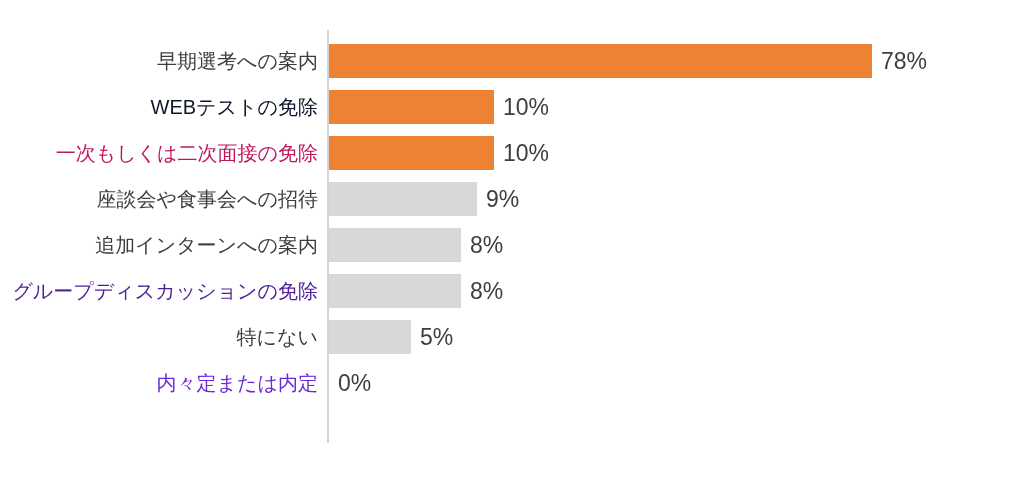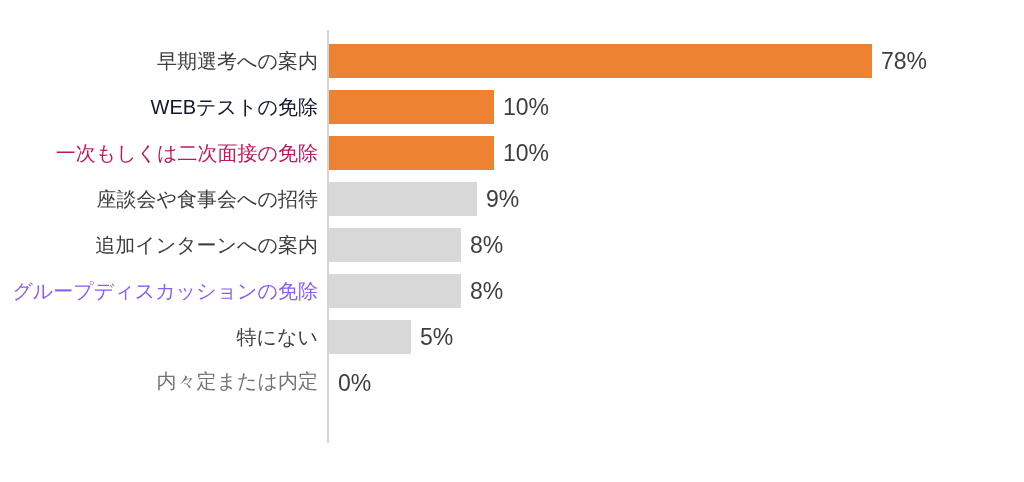--- a/index.html
+++ b/index.html
@@ -126,35 +126,35 @@
         </div>
       </div>
       <div class="bar-row">
         <div class="cat-label" style="color: rgb(62, 62, 62);">追加インターンへの案内</div>
         <div class="bar-track">
           <div class="bar muted" style="width: 132px; background: rgb(216, 216, 216);"></div>
           <div class="value-label" style="left: 141px; color: rgb(62, 62, 62);">8%</div>
         </div>
       </div>
       <div class="bar-row">
-        <div class="cat-label" style="color: #8b5cf6;">グループディスカッションの免除</div>
+        <div class="cat-label" style="color: #4c1d95;">グループディスカッションの免除</div>
         <div class="bar-track">
           <div class="bar muted" style="width: 132px; background: rgb(216, 216, 216);"></div>
           <div class="value-label" style="left: 141px; color: rgb(62, 62, 62);">8%</div>
         </div>
       </div>
       <div class="bar-row">
         <div class="cat-label" style="color: rgb(62, 62, 62); text-align: center;">特にない</div>
         <div class="bar-track">
           <div class="bar muted" style="width: 82px; background: rgb(216, 216, 216);"></div>
           <div class="value-label" style="left: 91px; color: rgb(62, 62, 62);">5%</div>
         </div>
       </div>
       <div class="bar-row">
-        <div class="cat-label" style="color: #737373; font-family: Liberation Mono, monospace;">内々定または内定</div>
+        <div class="cat-label" style="color: #6d28d9;">内々定または内定</div>
         <div class="bar-track">
           <div class="bar muted" style="width: 0px; background: rgb(216, 216, 216);"></div>
           <div class="value-label" style="left: 9px; color: rgb(62, 62, 62);">0%</div>
         </div>
       </div>
     </div>
 
 </div>
 
 </body></html>

